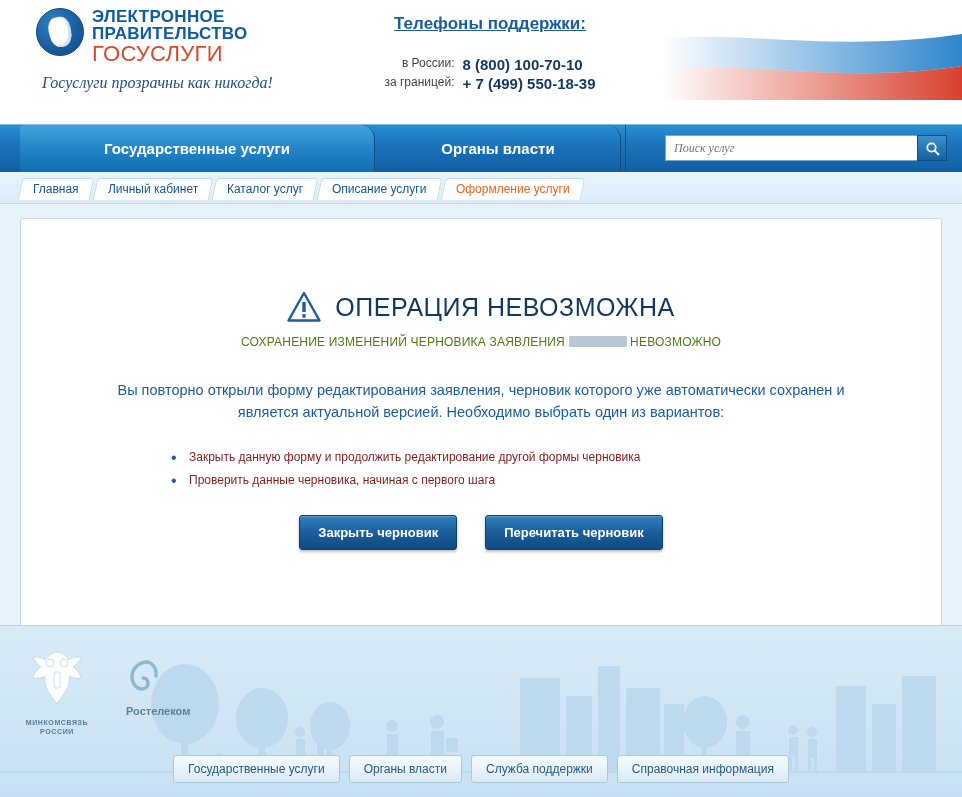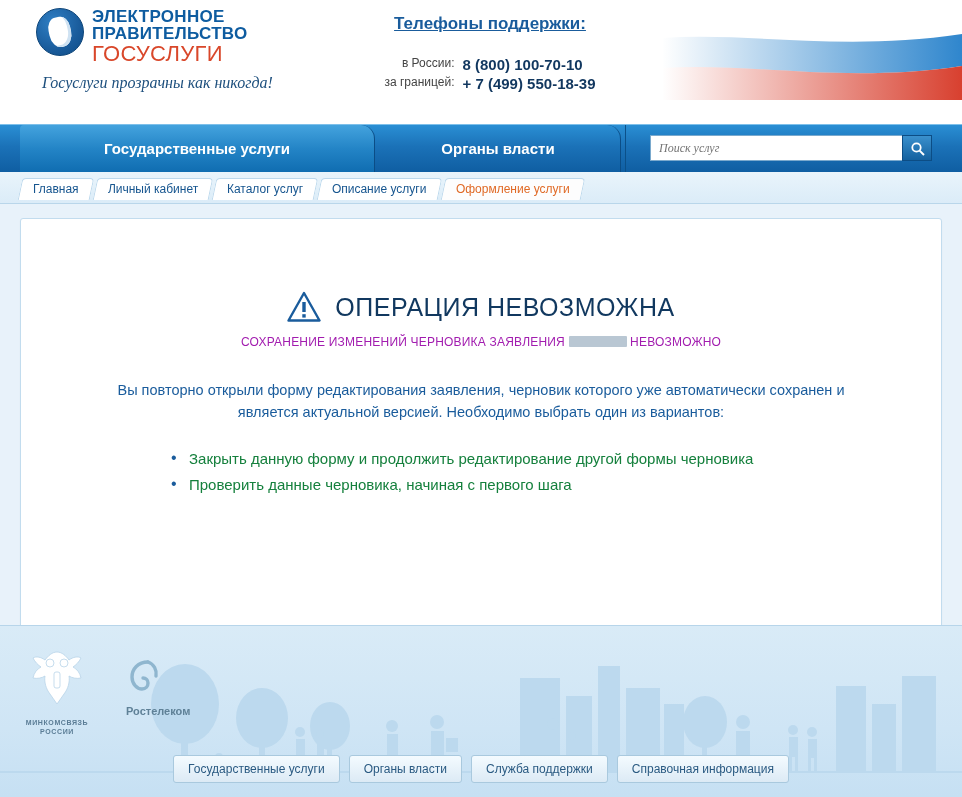--- a/index.html
+++ b/index.html
@@ -145,21 +145,21 @@
     border-top-right-radius: 14px;
   }
   .nav-sep {
     position: absolute;
     left: 625px; top: 0; bottom: 0;
     width: 1px;
     background: #0b5089;
   }
   .search-wrap {
     position: absolute;
-    right: 30px; top: 10px;
+    right: 15px; top: 10px;
     display: flex;
     height: 34px;
   }
   .search-input {
     width: 252px; height: 26px;
     border: 1px solid #7aa9cd;
     border-right: none;
     padding: 0 8px;
     font-size: 12px;
     font-family: "Liberation Serif", serif;
@@ -236,21 +236,21 @@
   }
   .err-title {
     font-size: 25px;
     font-weight: normal;
     color: #11385f;
     letter-spacing: 0.5px;
   }
   .err-sub {
     text-align: center;
     font-size: 12px;
-    color: #a21caf;
+    color: #4d7c0f;
     margin-top: 12px;
     letter-spacing: 0.2px;
   }
   .redacted {
     display: inline-block;
     width: 58px; height: 11px;
     background: #b9c7d3;
     vertical-align: -1px;
     border-radius: 1px;
   }
@@ -259,22 +259,22 @@
     width: 790px;
     text-align: center;
     font-size: 14.5px;
     line-height: 1.55;
     color: #1a5c9c;
   }
   .err-list {
     margin: 26px 0 0 150px;
     padding: 0;
     list-style: none;
-    color: #15803d;
-    font-size: 15px;
+    color: #7f1d1d;
+    font-size: 12px;
   }
   .err-list li {
     position: relative;
     padding-left: 18px;
     margin-bottom: 9px;
   }
   .err-list li:before {
     content: "\2022";
     position: absolute;
     left: 0; top: -1px;
@@ -456,20 +456,24 @@
         <span>НЕВОЗМОЖНО</span>
       </div>
 
       <div class="err-body">Вы повторно открыли форму редактирования заявления, черновик которого уже автоматически сохранен и является актуальной версией. Необходимо выбрать один из вариантов:</div>
 
       <ul class="err-list">
         <li>Закрыть данную форму и продолжить редактирование другой формы черновика</li>
         <li>Проверить данные черновика, начиная с первого шага</li>
       </ul>
 
+      <div class="btn-row">
+        <button class="btn">Закрыть черновик</button>
+        <button class="btn">Перечитать черновик</button>
+      </div>
 
     </div>
   </div>
 
   <div class="footer">
     <svg class="footer-city" width="962" height="172" viewBox="0 0 962 172">
       <g fill="#bcd9ee">
 
         <ellipse cx="185" cy="78" rx="34" ry="40"></ellipse>
         <rect x="181" y="108" width="7" height="38"></rect>

